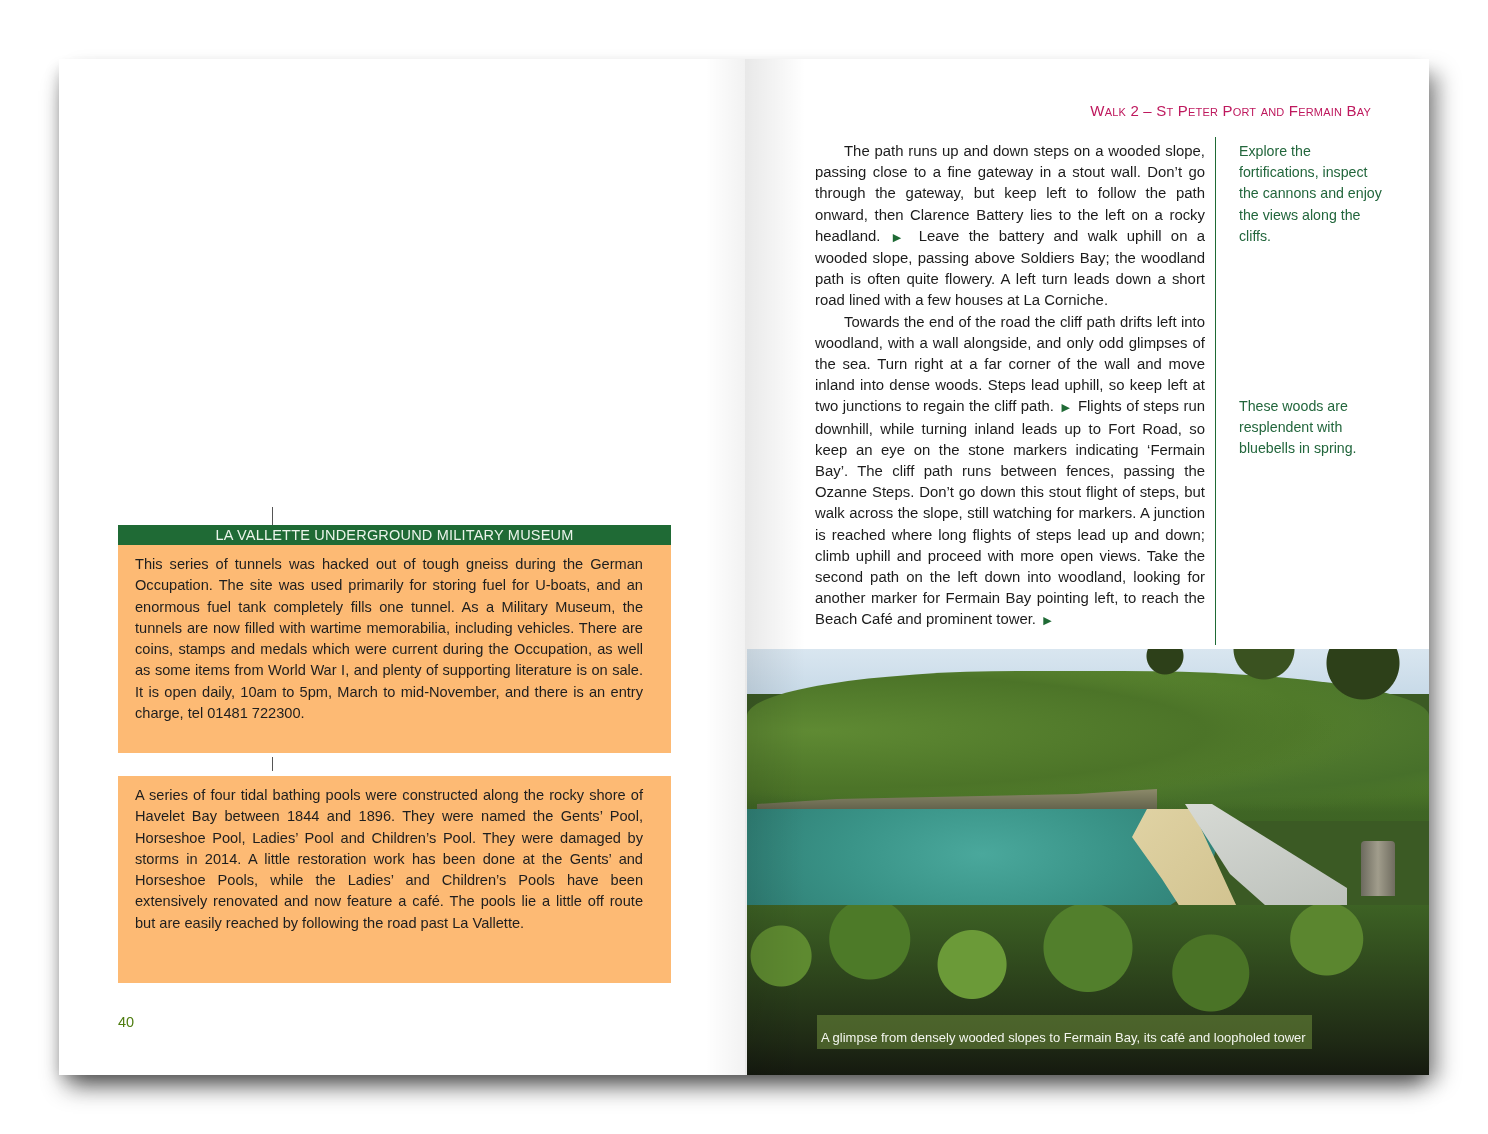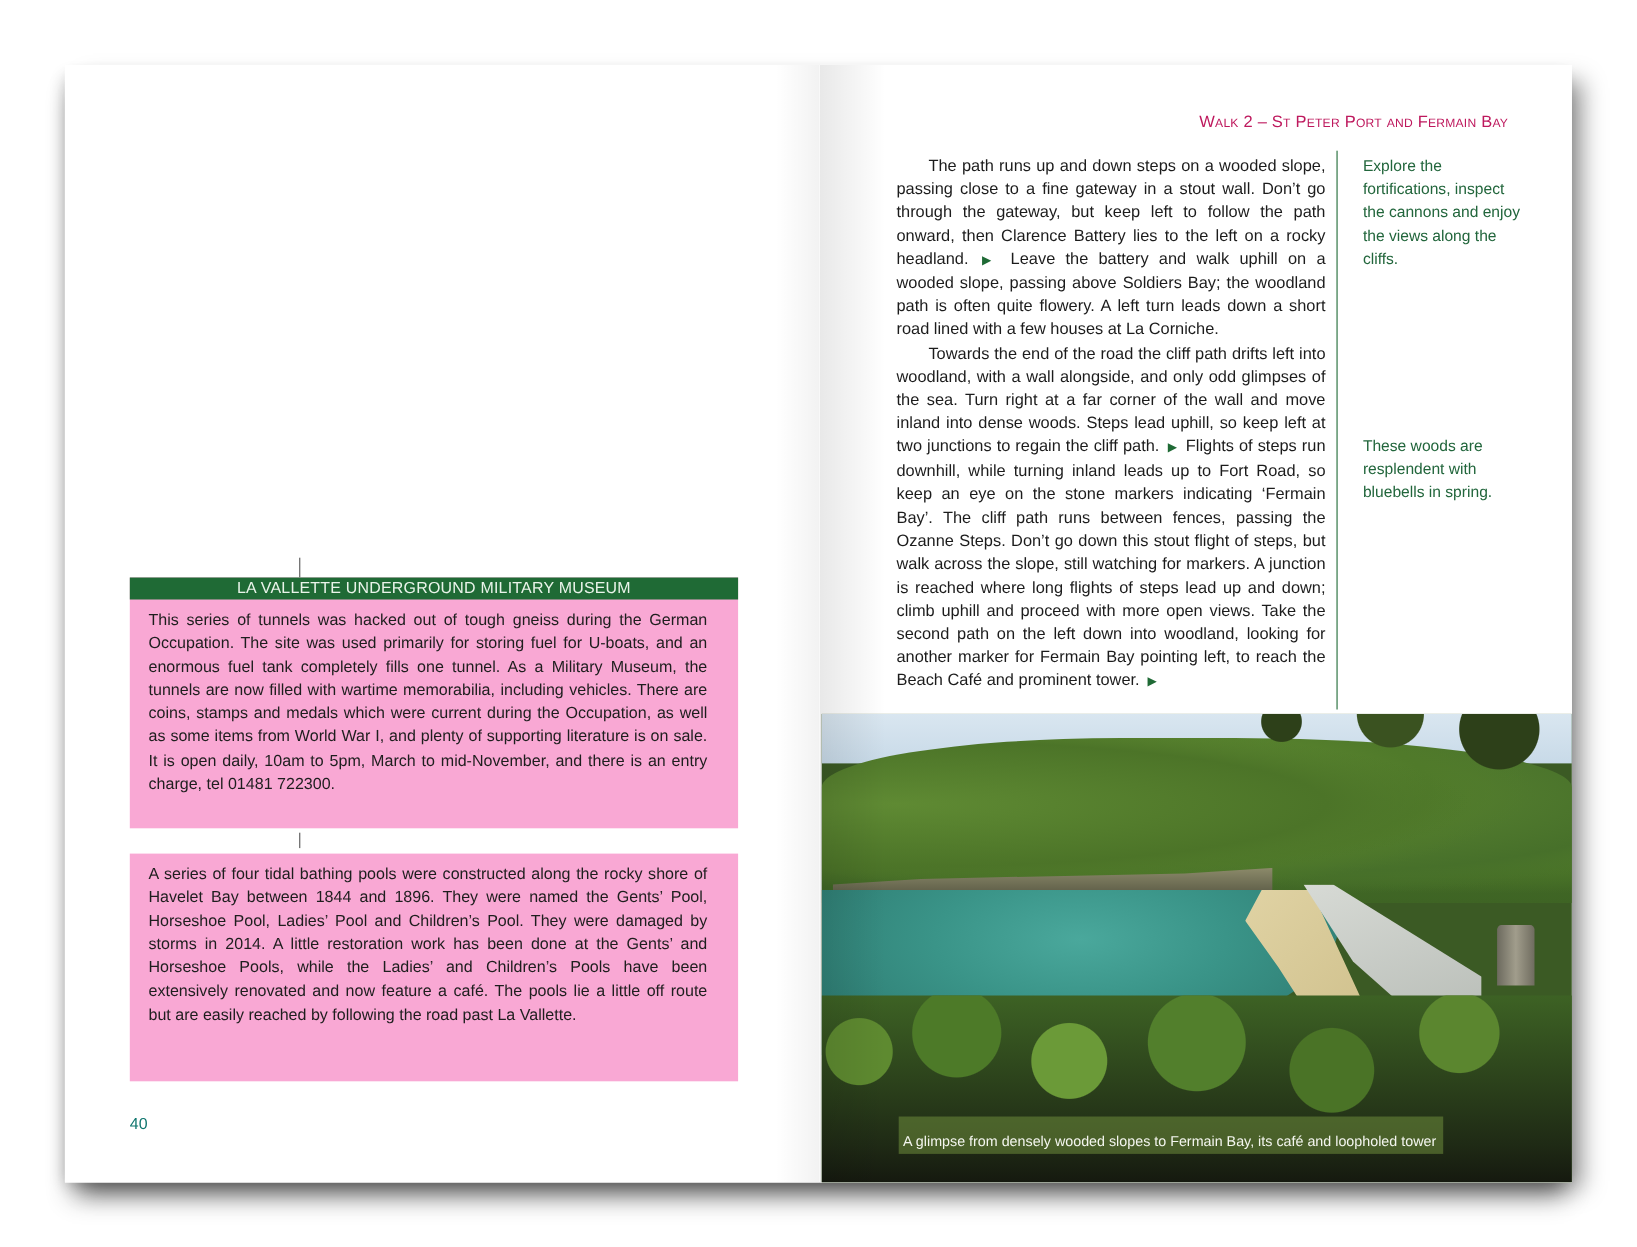--- a/index.html
+++ b/index.html
@@ -79,34 +79,34 @@
     }
     .photo-castle .sailboat {
       position:absolute; left:12px; top:70px; width:2px; height:62px; background:#2d3b4d;
     }
     .caption-top {
       position:absolute; left:58px; top:46px; font-size:12.5px; color:#f4f8fb; letter-spacing:0.1px;
       opacity:0.95;
     }
 
     
-    .info-box { position:absolute; left:59px; width:553px; background:#f9a8d4; }
+    .info-box { position:absolute; left:59px; width:553px; background:#fdba74; }
     .info-box .box-head {
       height:20px; background:#1f6a35; color:#eaf4ea; text-align:center;
       font-size:14.5px; line-height:20px; letter-spacing:0.2px;
     }
     .info-box .box-body {
       padding:9px 28px 0 17px; font-size:14.6px; line-height:21.3px; color:#1e1e1e;
       text-align:justify;
     }
     .box-1 { top:466px; height:228px; }
     .box-2 { top:717px; height:207px; }
     .tick-line { position:absolute; width:1px; background:#555; }
 
-    .page-number { position:absolute; left:59px; top:955px; font-size:14.5px; color:#0f766e; }
+    .page-number { position:absolute; left:59px; top:955px; font-size:14.5px; color:#4d7c0f; }
 
     
     .running-head {
       position:absolute; right:58px; top:43px; color:#be185d;
       font-size:15px; font-variant:small-caps; letter-spacing:0.2px;
     }
     .main-text {
       position:absolute; left:70px; top:82px; width:390px;
       font-size:14.9px; line-height:21.2px; color:#1c1c1c; text-align:justify;
     }

